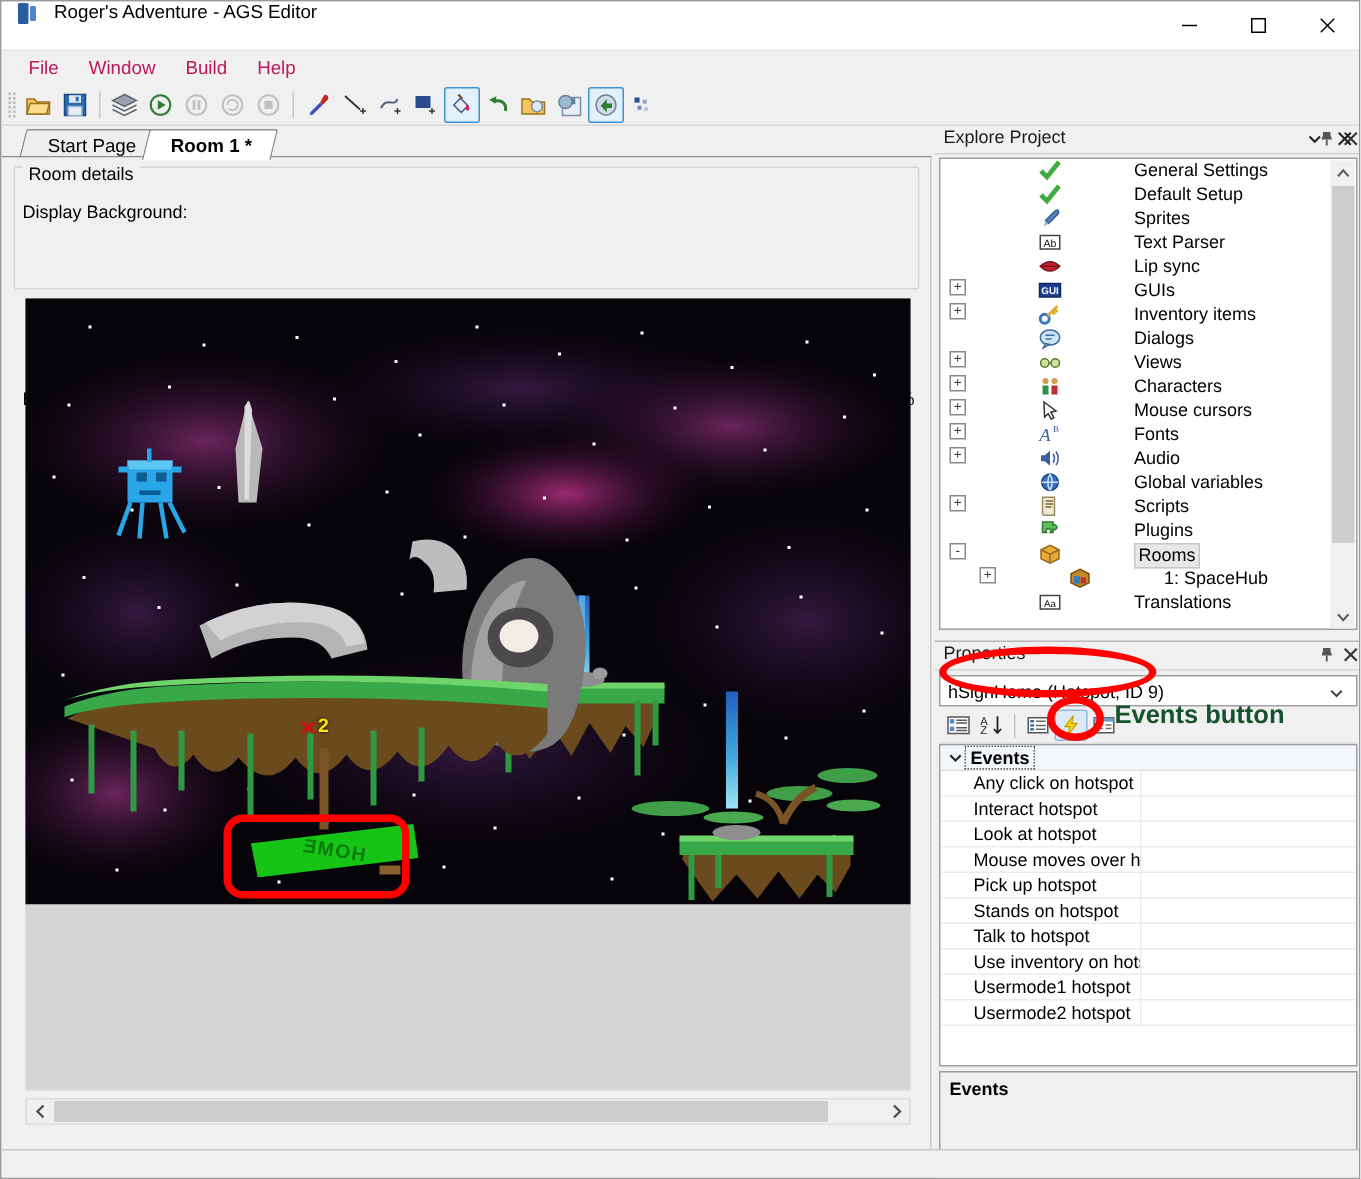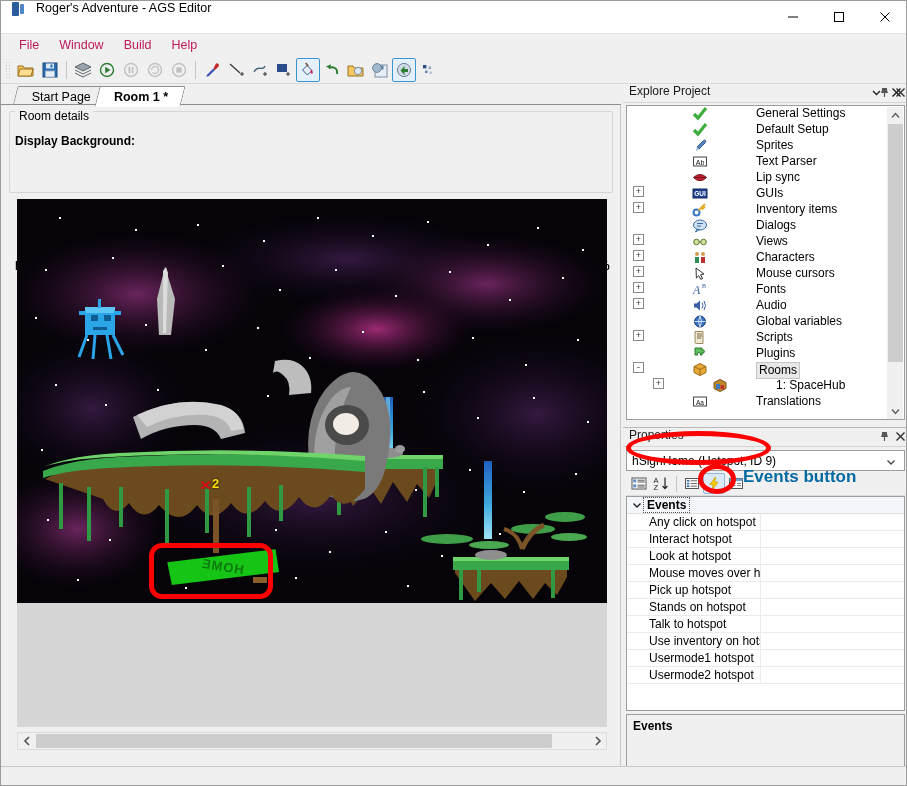--- a/index.html
+++ b/index.html
@@ -98,21 +98,21 @@
     background: #f0f0f0; border-right: 1px solid #c8c8c8;
   }
   #groupbox {
     position: absolute; left: 8px; top: 6px; width: 604px; height: 82px;
     border: 1px solid #d6d6d6; border-radius: 2px;
   }
   #groupbox-label {
     position: absolute; left: 14px; top: 4px; background: #f0f0f0;
     padding: 0 4px; font-size: 12px;
   }
-  .field-label { position: absolute; font-size: 12px; font-weight: bold; }
+  .field-label { position: absolute; font-size: 12px; }
   #lbl-display-bg { left: 14px; top: 29px; }
   #lbl-edit-room { left: 14px; top: 154px; }
   #lbl-mouse-pos { left: 18px; top: 179px; }
   #lbl-zoom { left: 442px; top: 154px; }
   #lbl-zoompct { left: 578px; top: 154px; }
 
   .combo {
     position: absolute; background: #e6e6e6;
     border: 1px solid #acacac; border-radius: 1px;
     display: flex; align-items: center; font-size: 12px;
@@ -284,21 +284,21 @@
   #annot-props-ellipse {
     position: absolute; left: 625px; top: 430px; width: 145px; height: 34px;
     border: 5px solid #ff0000; border-radius: 50%; z-index: 50; pointer-events:none;
   }
   #annot-events-ellipse {
     position: absolute; left: 697px; top: 463px; width: 38px; height: 30px;
     border: 5px solid #ff0000; border-radius: 50%; z-index: 50; pointer-events:none;
   }
   #annot-events-label {
     position: absolute; left: 742px; top: 466px; z-index: 51;
-    color: #0369a1; font-size: 17px; font-weight: bold; pointer-events:none;
+    color: #14532d; font-size: 17px; font-weight: bold; pointer-events:none;
     font-family: "Liberation Sans", sans-serif;
   }
 
   #statusbar {
     position: absolute; left: 0; top: 765px; width: 907px; height: 21px;
     background: #f0f0f0; border-top: 1px solid #c8c8c8;
   }
 </style>
 </head>
 <body>

